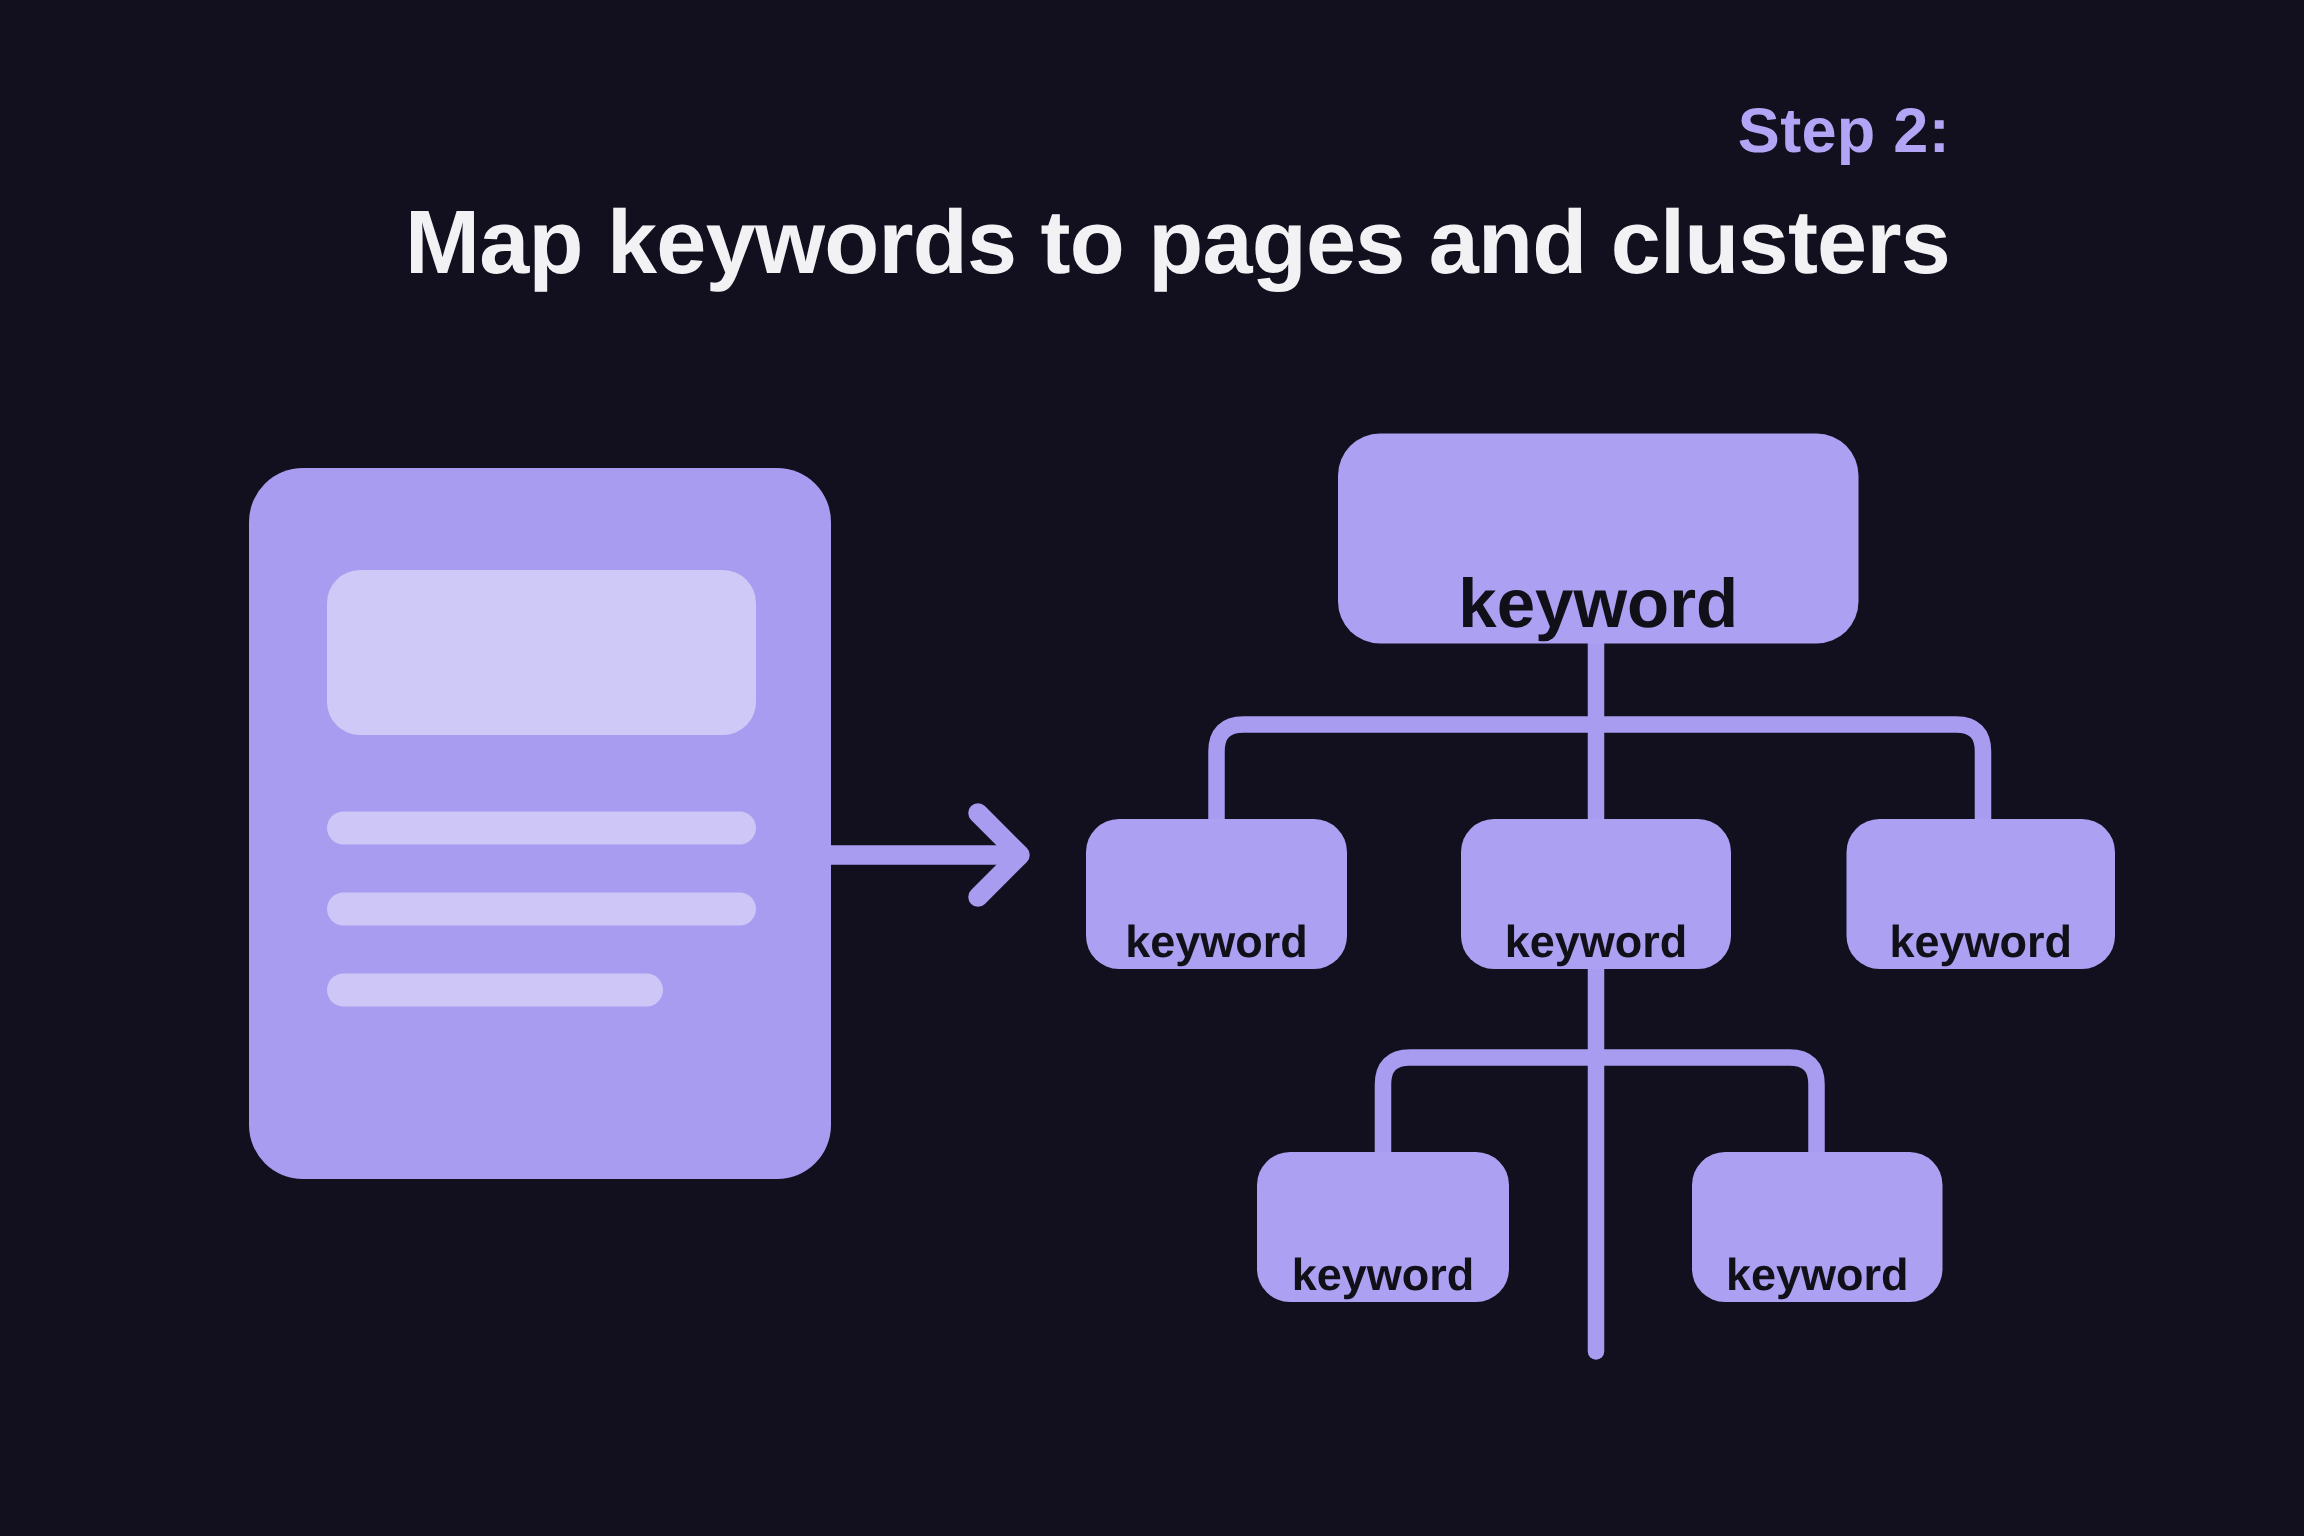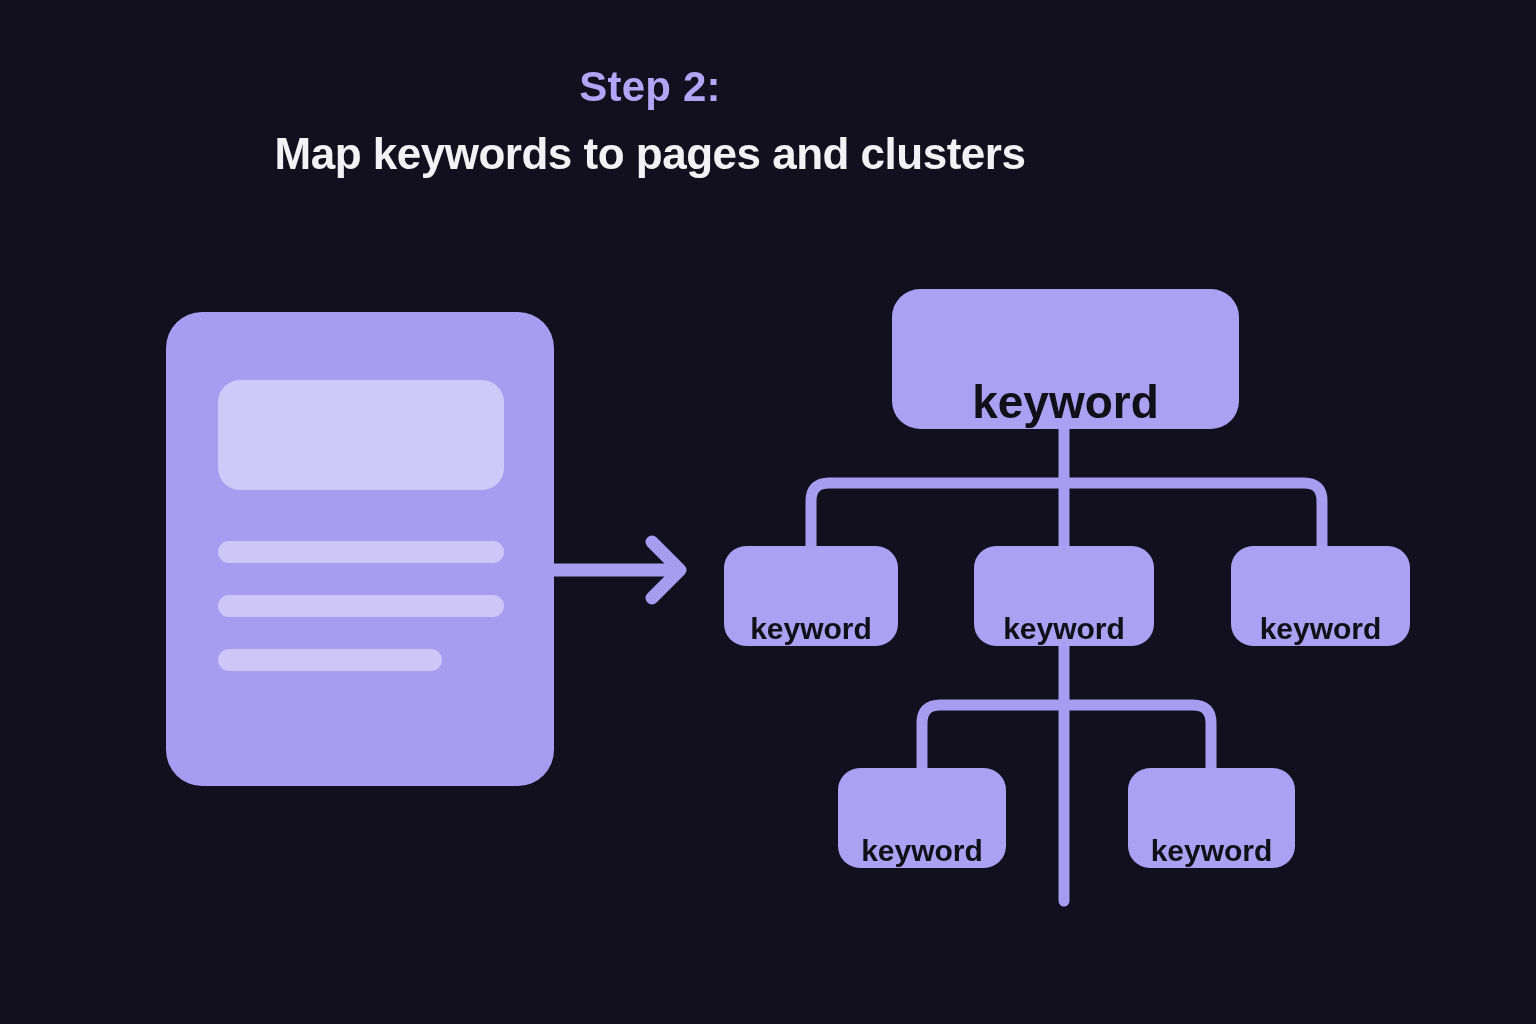--- a/index.html
+++ b/index.html
@@ -16,34 +16,34 @@
     overflow: hidden;
     font-family: "Liberation Sans", "DejaVu Sans", sans-serif;
   }
 
   
   #heading {
     position: absolute;
     left: 0;
     top: 66px;
     width: 1300px;
-    text-align: center;
+    text-align: right;
   }
   #step-eyebrow {
     display: block;
     font-size: 42px;
     font-weight: bold;
     letter-spacing: 0.2px;
     color: #b3a5f5;
     line-height: 1.0;
   }
   #page-title {
     display: block;
     margin-top: 24px;
-    font-size: 44px;
+    font-size: 60px;
     font-weight: bold;
     letter-spacing: -0.5px;
     color: #f2f2f5;
     line-height: 1.0;
   }
 
   
   #doc-card {
     position: absolute;
     left: 166px;

